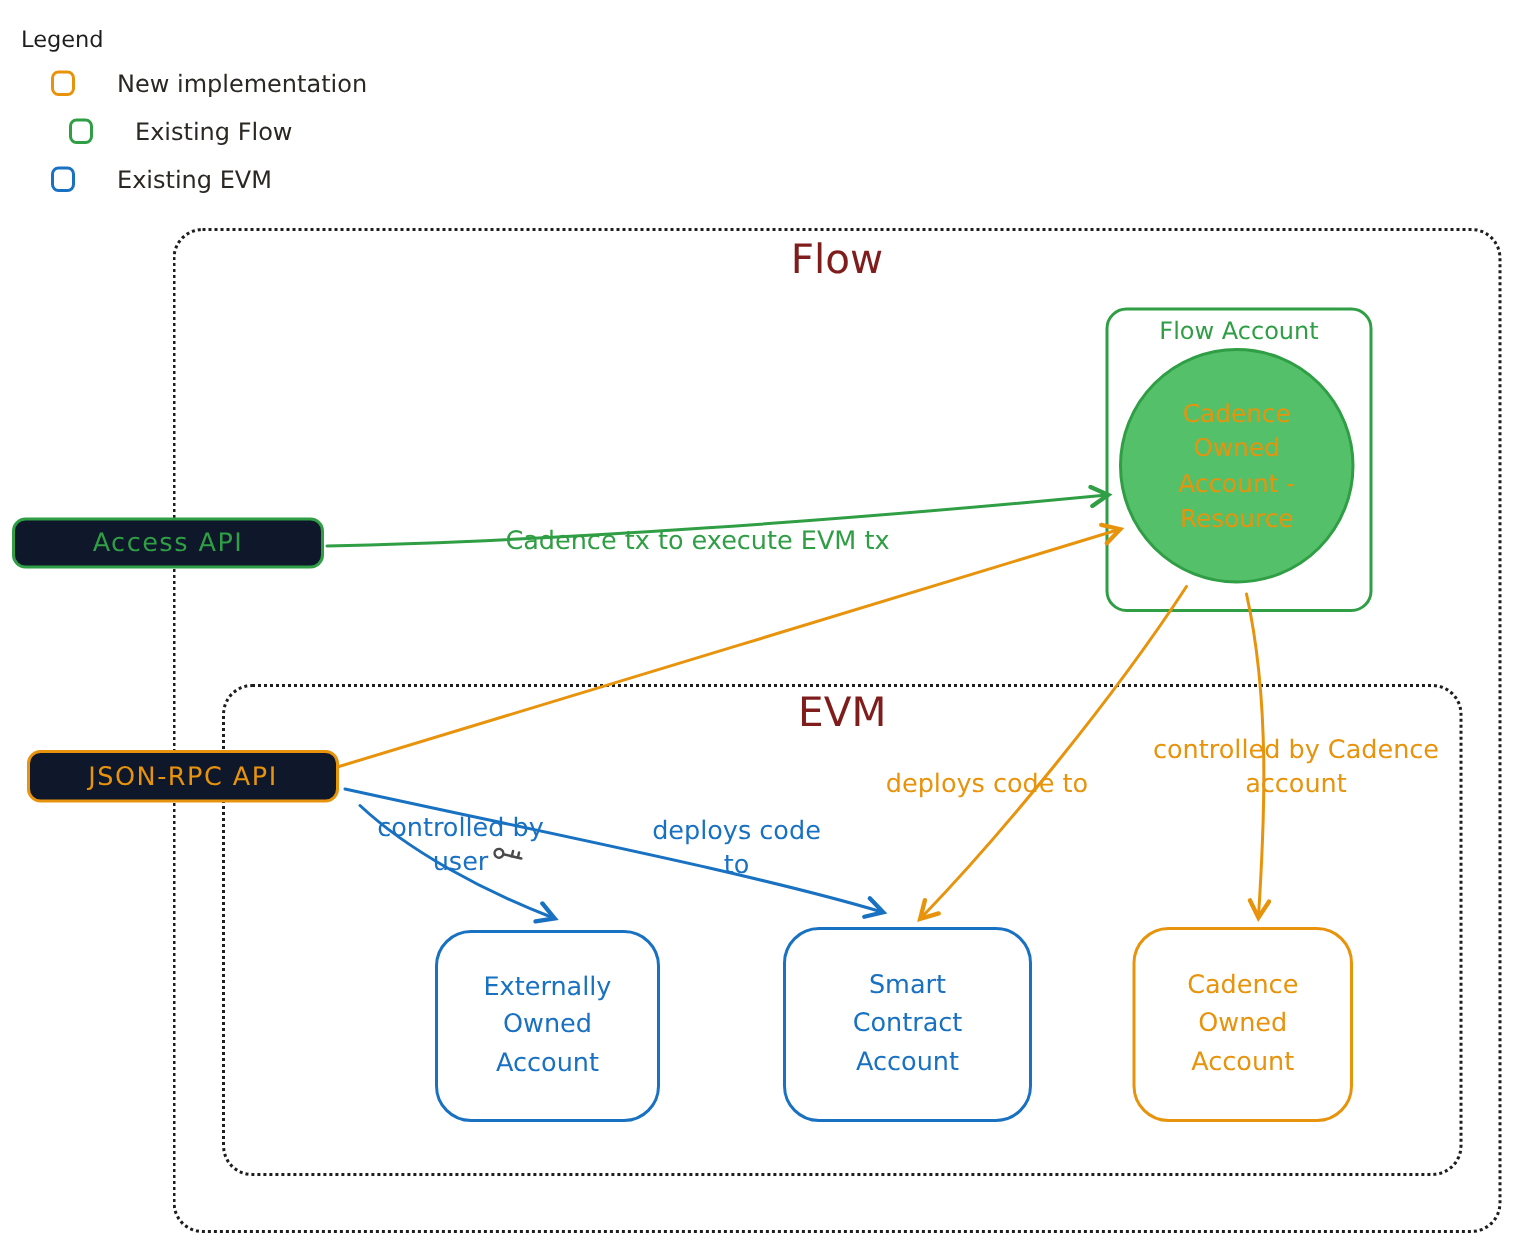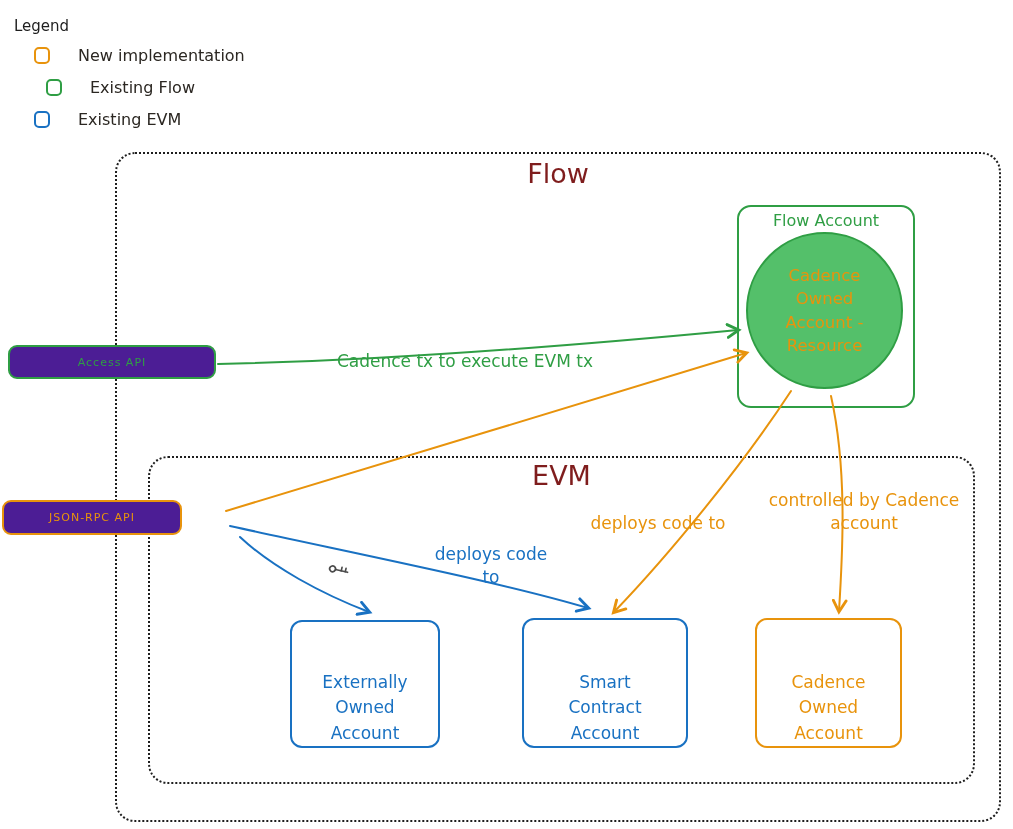--- a/index.html
+++ b/index.html
@@ -37,29 +37,29 @@
   .flow-account-label { left: 737px; top: 211px; width: 178px; text-align: center;
     color: #2f9e44; font-size: 16px; }
   .coa-circle { left: 746px; top: 232px; width: 157px; height: 157px;
     border-radius: 50%; background: #54c06a; border: 2px solid #2f9e44;
     display: flex; align-items: center; justify-content: center; }
   .coa-circle-label { color: #e8930c; font-size: 16.5px; line-height: 1.42;
     text-align: center; white-space: pre-line; }
 
   
   .api-box { display: flex; align-items: center; justify-content: center;
-    border-radius: 9px; font-size: 11px; letter-spacing: 1px; background: #4c1d95; }
+    border-radius: 9px; font-size: 17px; letter-spacing: 1px; background: #0f172a; }
   .access-api { left: 8px; top: 345px; width: 208px; height: 34px;
     border: 2px solid #2f9e44; color: #2f9e44; }
-  .json-rpc-api { left: 2px; top: 500px; width: 180px; height: 35px;
+  .json-rpc-api { left: 18px; top: 500px; width: 208px; height: 35px;
     border: 2px solid #e8930c; color: #e8930c; align-items: center; }
 
   
-  .account-box { display: flex; align-items: flex-end; justify-content: center;
-    border-radius: 12px; background: #fff; }
+  .account-box { display: flex; align-items: center; justify-content: center;
+    border-radius: 24px; background: #fff; }
   .account-label { font-size: 17px; line-height: 1.5; text-align: center; white-space: pre-line; }
   .eoa-box { left: 290px; top: 620px; width: 150px; height: 128px; border: 2px solid #1971c2; }
   .eoa-box .account-label { color: #1971c2; }
   .sca-box { left: 522px; top: 618px; width: 166px; height: 130px; border: 2px solid #1971c2; }
   .sca-box .account-label { color: #1971c2; }
   .coa-box { left: 755px; top: 618px; width: 147px; height: 130px; border: 2px solid #e8930c; }
   .coa-box .account-label { color: #e8930c; }
 
   
   .edge-label { font-size: 17px; text-align: center; white-space: pre-line; line-height: 1.35; }
@@ -149,20 +149,22 @@
     </defs>
     <path d="M 218 364 C 370 361 570 346 738 330" fill="none" stroke="#2f9e44" stroke-width="2" stroke-linecap="round" marker-end="url(#ah-green)"></path>
     <path d="M 226 511 C 380 465 590 400 746 353" fill="none" stroke="#e8930c" stroke-width="2" stroke-linecap="round" marker-end="url(#ah-orange)"></path>
     <path d="M 240 537 C 272 567 322 594 369 612" fill="none" stroke="#1971c2" stroke-width="2" stroke-linecap="round" marker-end="url(#ah-blue)"></path>
     <path d="M 230 526 C 372 557 504 583 588 608" fill="none" stroke="#1971c2" stroke-width="2" stroke-linecap="round" marker-end="url(#ah-blue)"></path>
     <path d="M 791 391 C 742 466 668 556 614 612" fill="none" stroke="#e8930c" stroke-width="2" stroke-linecap="round" marker-end="url(#ah-orange)"></path>
     <path d="M 831 396 C 847 468 843 548 839 611" fill="none" stroke="#e8930c" stroke-width="2" stroke-linecap="round" marker-end="url(#ah-orange)"></path>
   </svg>
 
   <div class="abs edge-label green lbl-cadence-tx">Cadence tx to execute EVM tx</div>
+  <div class="abs edge-label blue lbl-controlled-user">controlled by
+user</div>
   <div class="abs key-icon-wrap">
     <svg width="20" height="20" viewBox="0 0 24 24">
       <g fill="none" stroke="#4a4a4a" stroke-width="2" stroke-linecap="round">
         <circle cx="6.5" cy="6.5" r="3.5"></circle>
         <path d="M9 9 L19.5 19.5"></path>
         <path d="M14 14 l3 -3"></path>
         <path d="M17.5 17.5 l3 -3"></path>
       </g>
     </svg>
   </div>

